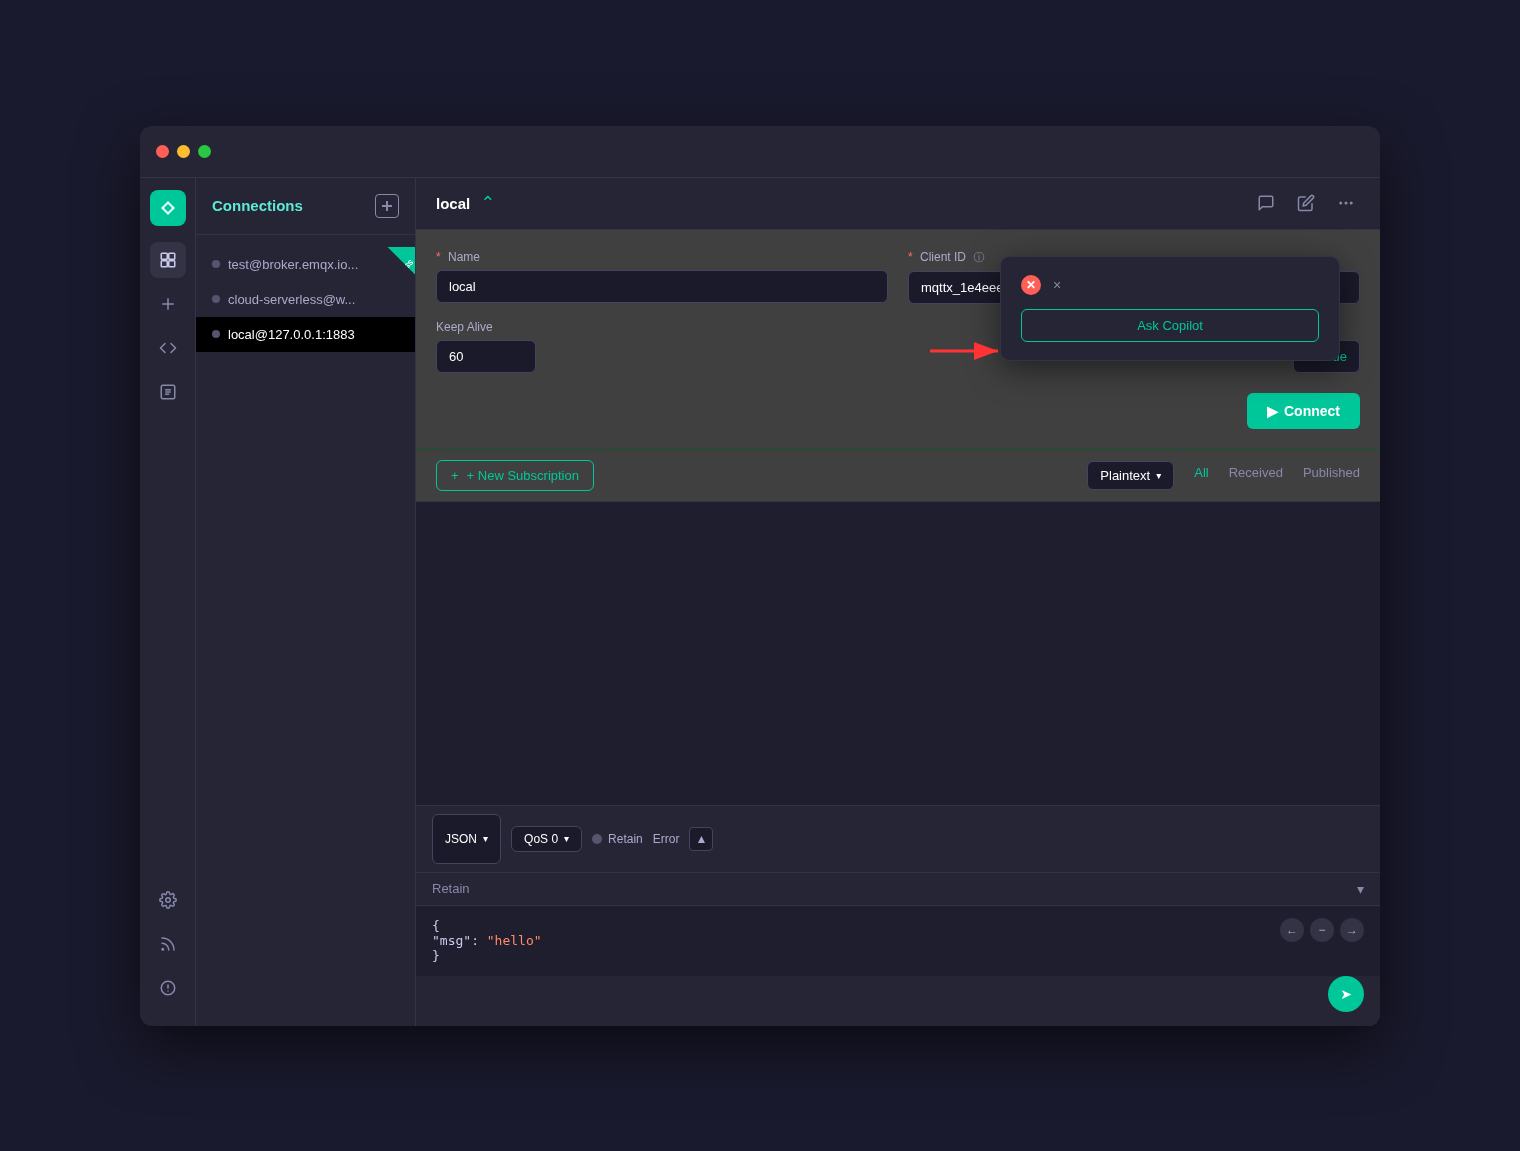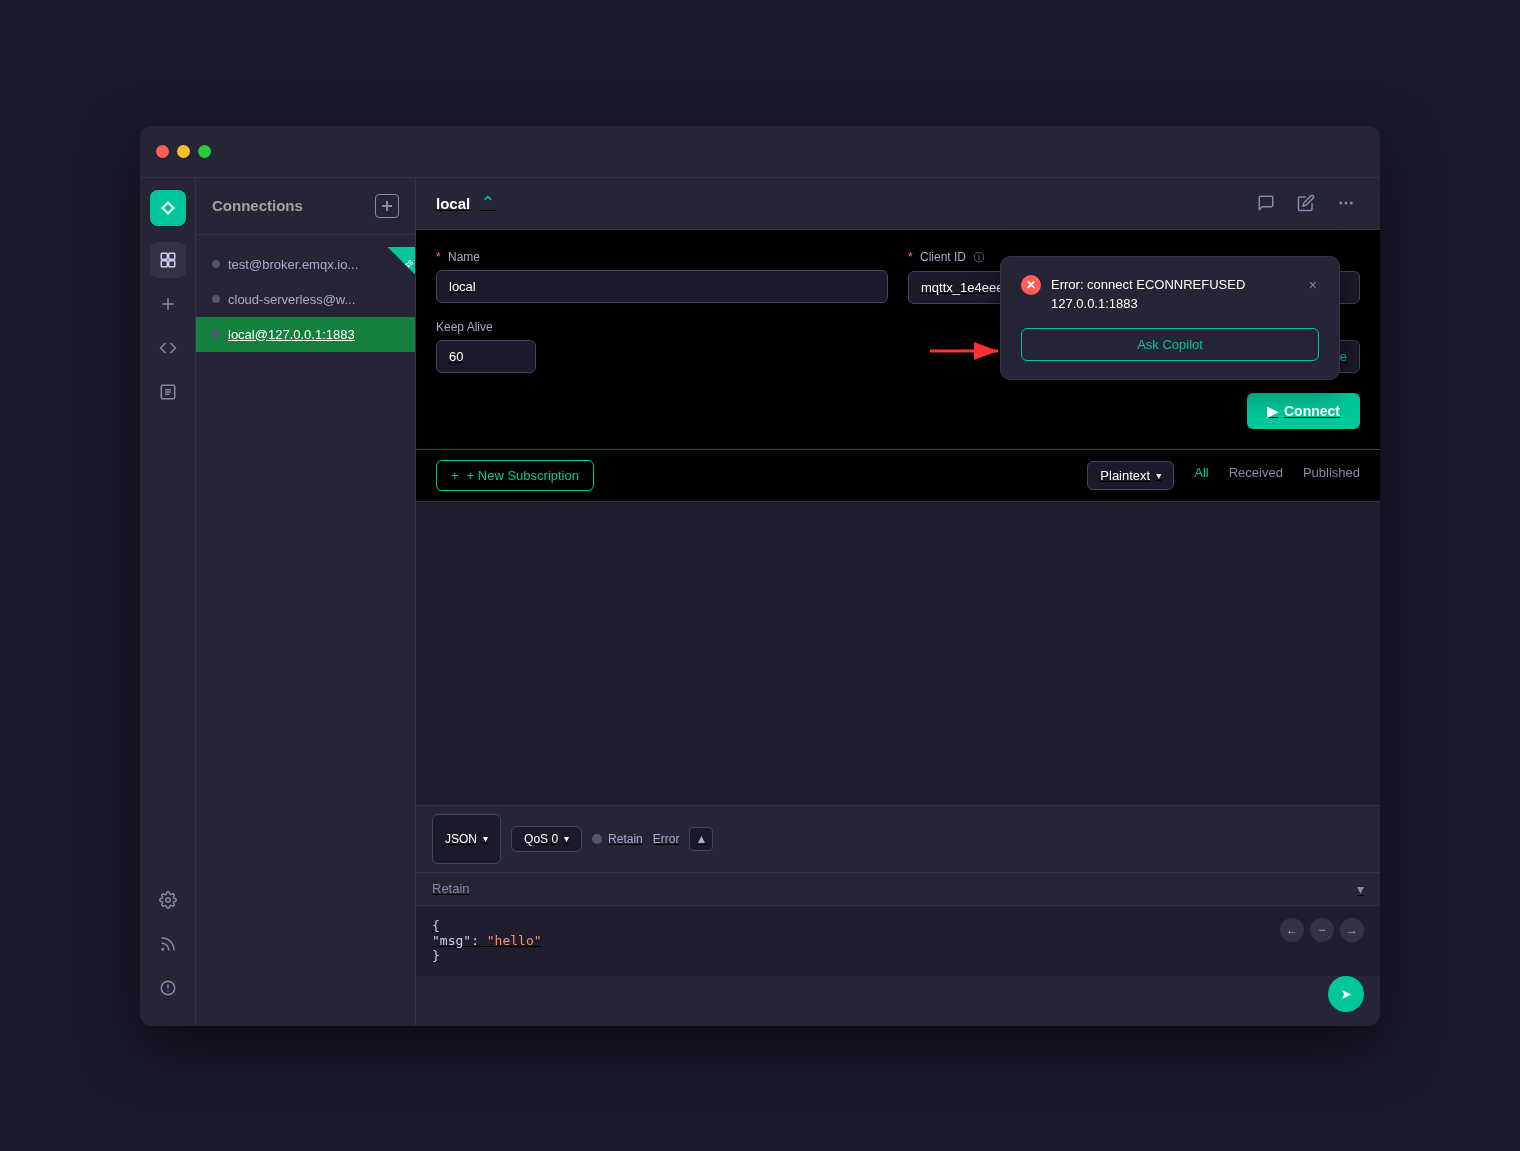--- a/index.html
+++ b/index.html
@@ -116,21 +116,21 @@
       flex-shrink: 0;
     }
     .sidebar-header {
       padding: 16px;
       display: flex;
       align-items: center;
       justify-content: space-between;
       border-bottom: 1px solid #333345;
     }
     .sidebar-title {
-      color: #a3a3a3;
+      color: #5eead4;
       font-size: 15px;
       font-weight: 700;
     }
     .add-btn {
       width: 24px;
       height: 24px;
       border: 1.5px solid #8888aa;
       border-radius: 4px;
       display: flex;
       align-items: center;
@@ -146,21 +146,21 @@
     .connection-item {
       display: flex;
       align-items: center;
       padding: 10px 16px;
       cursor: pointer;
       color: #aaaacc;
       font-size: 13px;
       gap: 8px;
       position: relative;
     }
-    .connection-item.active { background: #15803d; color: #ffffff; text-decoration: underline; }
+    .connection-item.active { background: #000000; color: #ffffff; }
     .conn-dot {
       width: 8px;
       height: 8px;
       border-radius: 50%;
       background: #555570;
       flex-shrink: 0;
     }
     .conn-text {
       flex: 1;
       overflow: hidden;
@@ -182,23 +182,22 @@
       display: flex;
       align-items: flex-start;
       justify-content: flex-end;
     }
 
     
     .main-content {
       flex: 1;
       display: flex;
       flex-direction: column;
-      background: #000000;
+      background: #404040;
       overflow: hidden;
-      text-decoration: underline;
     }
     .content-header {
       height: 52px;
       background: #252535;
       border-bottom: 1px solid #333345;
       display: flex;
       align-items: center;
       justify-content: space-between;
       padding: 0 20px;
       flex-shrink: 0;
@@ -816,21 +815,20 @@
             <span>➤</span>
           </button>
         </div>
       </div>
     </div>
   </div>
 
   <div class="error-popup">
     <div class="error-header">
       <div class="error-icon">✕</div>
-      <div class="error-text">Error: connect ECONNREFUSED 127.0.0.1:1883</div>
       <div class="error-close">×</div>
     </div>
     <button class="ask-copilot-btn">Ask Copilot</button>
   </div>
 
   <div class="red-arrow" style="position:absolute;top:210px;right:370px;z-index:102;">
     <svg width="80" height="30" viewBox="0 0 80 30">
       <defs>
         <marker id="arrowhead" markerWidth="8" markerHeight="6" refX="8" refY="3" orient="auto">
           <polygon points="0 0, 8 3, 0 6" fill="#ff3333"></polygon>

